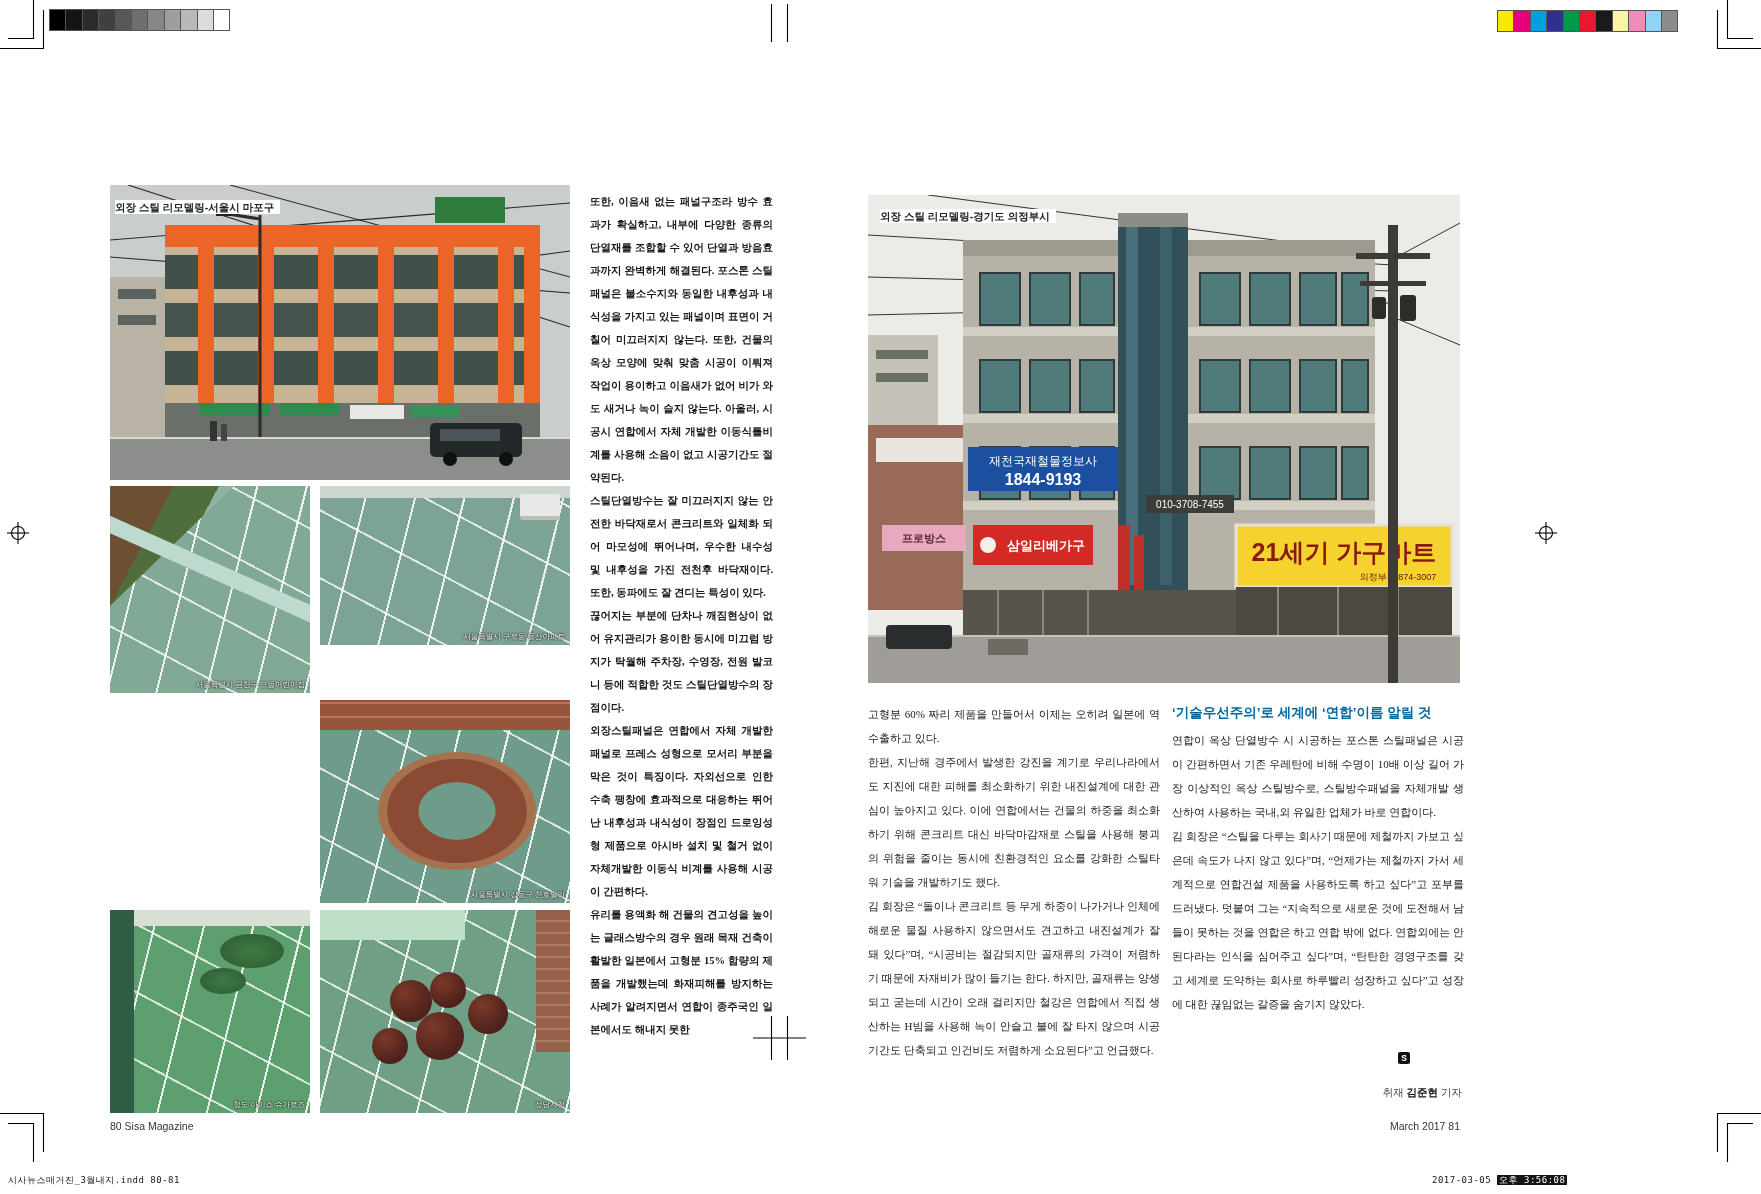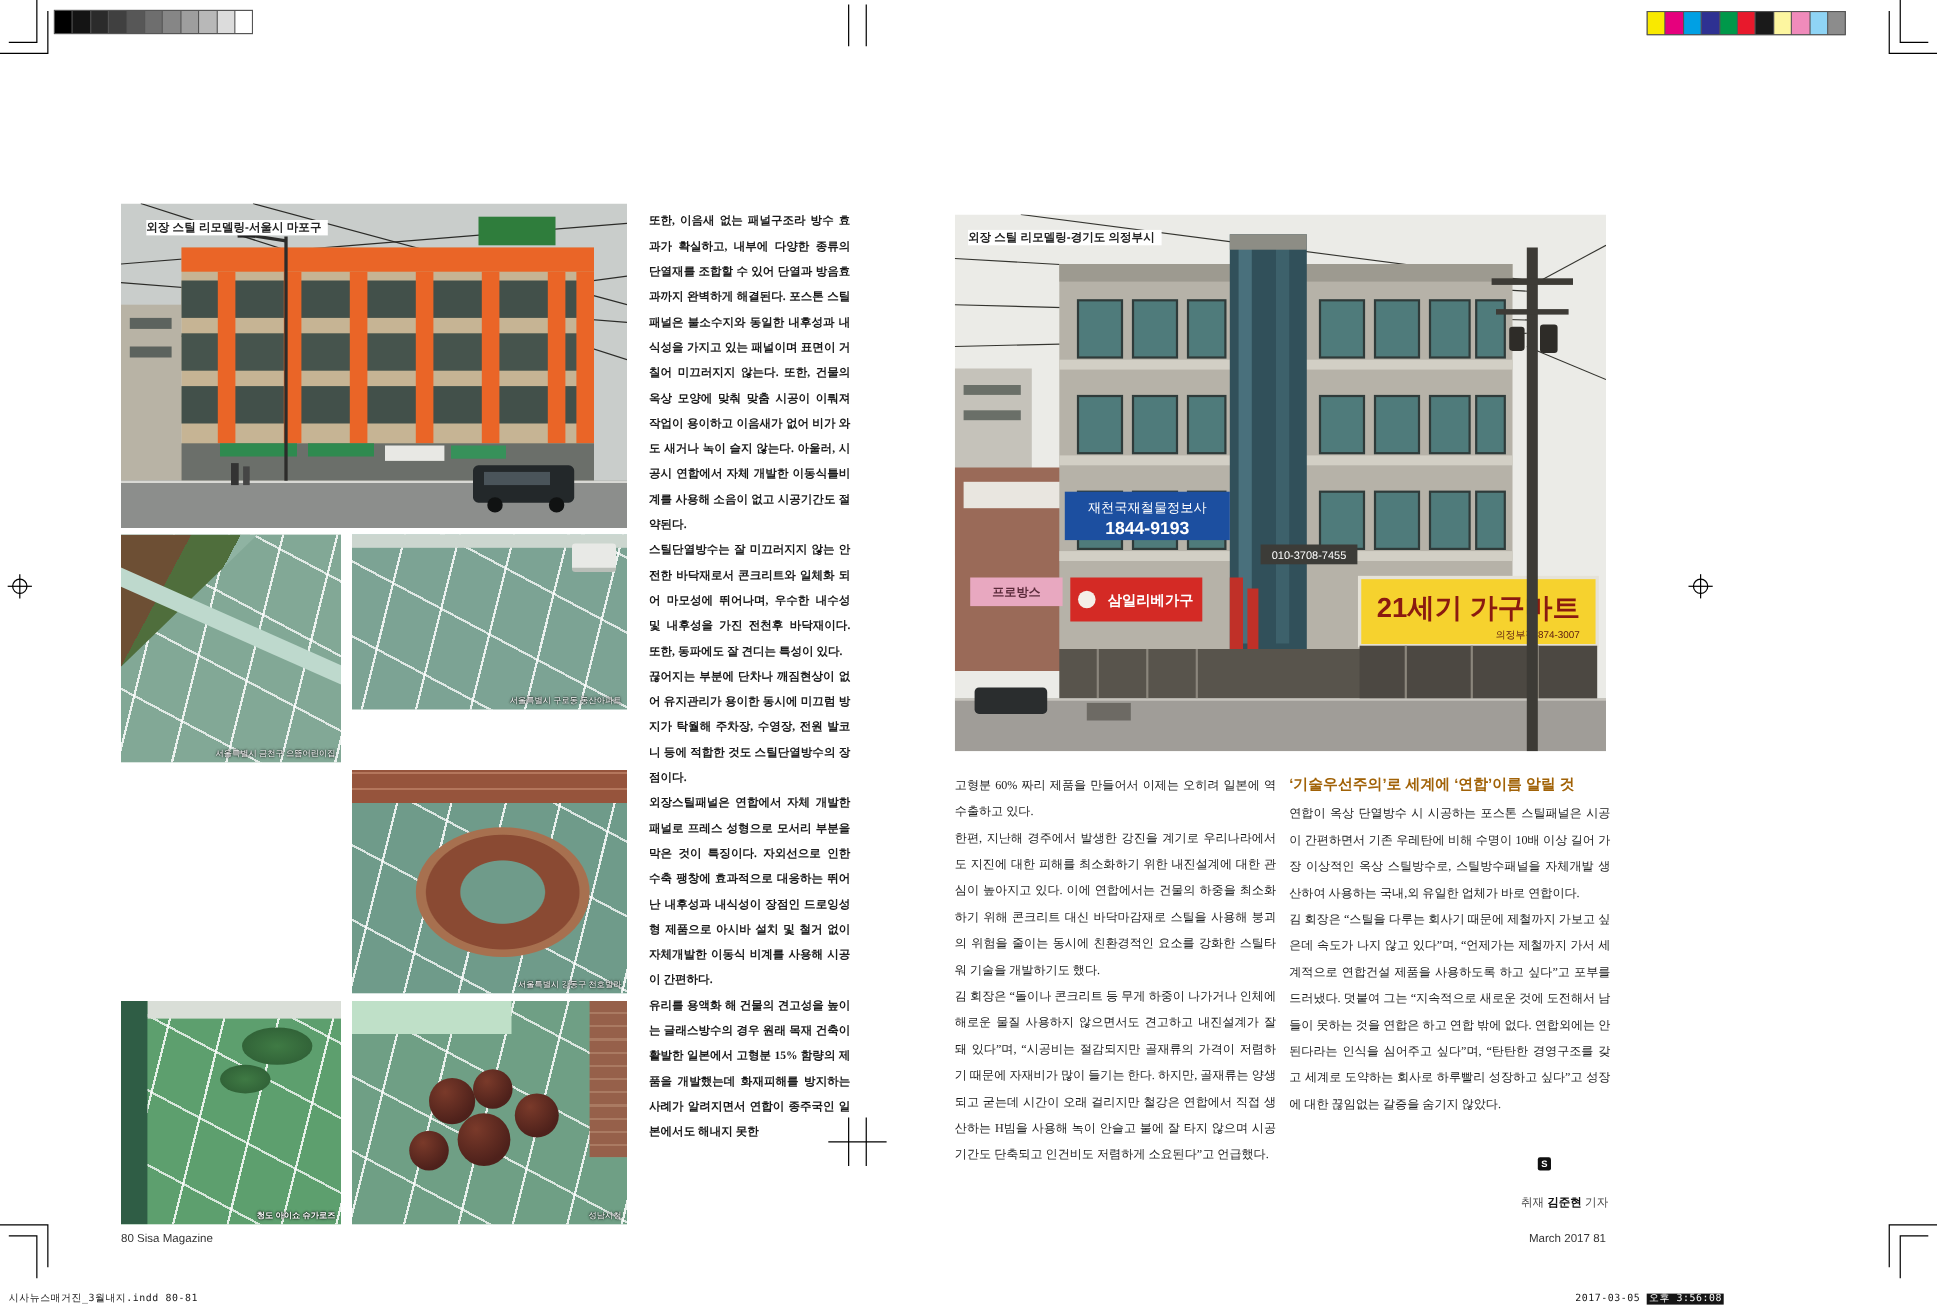--- a/index.html
+++ b/index.html
@@ -10,21 +10,21 @@
   .calbar{display:flex;gap:1px;background:#555;border:1.5px solid #555;height:20px;}
   .calbar .sw{width:15.4px;height:20px;}
   
   .photo-cap{font-size:10.5px;font-weight:bold;color:#222;background:#fff;padding:1px 6px 1px 0;line-height:12px;}
   
   .col{font-family:"Liberation Serif","DejaVu Serif",serif;color:#1a1a1a;}
   .col p{margin:0;text-align:justify;word-break:break-all;}
   .leftcol{width:183px;font-size:10.5px;line-height:23px;}
   .rightcol{width:292px;font-size:11px;line-height:24px;}
   .col2head{font-size:13.5px;font-weight:bold;font-family:"Liberation Sans",sans-serif;
-            color:#a16207;line-height:26px;margin:0 0 2px 0;}
+            color:#0369a1;line-height:26px;margin:0 0 2px 0;}
   .byline{font-size:10.5px;color:#444;text-align:right;font-family:"Liberation Sans",sans-serif;}
   .byline b{color:#111;}
   .footer-txt{font-size:10.5px;color:#333;}
   .slug{font-family:"DejaVu Sans Mono",monospace;font-size:9px;color:#151515;letter-spacing:.5px;}
   .slug .hl{background:#151515;color:#fff;padding:0 2px;}
   
   .tile{position:absolute;overflow:hidden;}
   .court{background-image:
     repeating-linear-gradient(104deg, rgba(255,255,255,0) 0 46px, rgba(255,255,255,.85) 46px 48px),
     repeating-linear-gradient(28deg, rgba(255,255,255,0) 0 58px, rgba(255,255,255,.75) 58px 60px);}
@@ -40,21 +40,21 @@
   .t2 .wall{position:absolute;left:0;top:0;width:100%;height:12px;background:#ccd6cf;}
   .t2 .ac{position:absolute;right:10px;top:8px;width:40px;height:22px;background:#e8e9e6;border-radius:3px;
       border-bottom:4px solid #b9beb8;}
   .t3{background-color:#628e7b;}
   .t3 .far{position:absolute;left:0;top:0;width:100%;height:14px;background:#cfd8d1;}
   .t4{background-color:#6f9b8a;}
   .t4 .brick{position:absolute;left:0;top:0;width:100%;height:30px;
       background:repeating-linear-gradient(0deg,#96543c 0 12px,#b4765c 12px 14px);}
   .t4 .donut{position:absolute;left:58px;top:52px;width:158px;height:118px;border-radius:50%;
       background:radial-gradient(ellipse at center,#6f9b8a 0 34%,#8a4a33 35% 62%,#a7704f 63% 74%,rgba(0,0,0,0) 75%);}
-  .t5{background-color:#5d9f6e;font-weight:bold;}
+  .t5{background-color:#5d9f6e;}
   .t5 .wall{position:absolute;left:0;top:0;width:24px;height:100%;background:#2f5d45;}
   .t5 .sky{position:absolute;left:24px;top:0;right:0;height:16px;background:#d9ded7;}
   .t5 .bush1,.t5 .bush2{position:absolute;border-radius:50%;background:radial-gradient(#3f7a44,#2c5a33);}
   .t5 .bush1{right:26px;top:24px;width:64px;height:34px;}
   .t5 .bush2{right:64px;top:58px;width:46px;height:26px;}
   .t6{background-color:#6f9f85;}
   .t6 .parapet{position:absolute;left:0;top:0;width:58%;height:30px;background:#bfe0c8;}
   .t6 .brickw{position:absolute;right:0;top:0;width:34px;height:70%;
       background:repeating-linear-gradient(0deg,#96604a 0 10px,#aa7a62 10px 12px);}
   .t6 .pot{position:absolute;border-radius:50%;background:radial-gradient(circle at 35% 30%,#7a3a2a,#4e211b 70%);}
@@ -110,21 +110,21 @@
       <span class="sw" style="background: rgb(46, 49, 146);"></span>
       <span class="sw" style="background: rgb(0, 152, 74);"></span>
       <span class="sw" style="background: rgb(232, 25, 44);"></span>
       <span class="sw" style="background: rgb(26, 26, 26);"></span>
       <span class="sw" style="background: rgb(253, 246, 160);"></span>
       <span class="sw" style="background: rgb(240, 139, 187);"></span>
       <span class="sw" style="background: rgb(143, 212, 245);"></span>
       <span class="sw" style="background: rgb(140, 140, 140);"></span>
     </div>
 
-  <div class="abs photo-cap" style="left:133px;top:200px;z-index:3;text-align:center;">외장 스틸 리모델링-서울시 마포구</div>
+  <div class="abs photo-cap" style="left:115px;top:200px;z-index:3;text-align:center;">외장 스틸 리모델링-서울시 마포구</div>
 
   <svg class="abs" style="left:110px;top:185px;" width="460" height="295" viewBox="0 0 460 295">
     <rect width="460" height="295" fill="#c9cdcb"></rect>
     <g stroke="#2b2b28" stroke-width="1.1">
       <line x1="0" y1="55" x2="460" y2="18"></line>
         <line x1="0" y1="72" x2="460" y2="108"></line>
       <line x1="18" y1="0" x2="460" y2="142"></line>
         <line x1="0" y1="128" x2="460" y2="66"></line>
       <line x1="120" y1="0" x2="460" y2="92"></line>
     </g>

